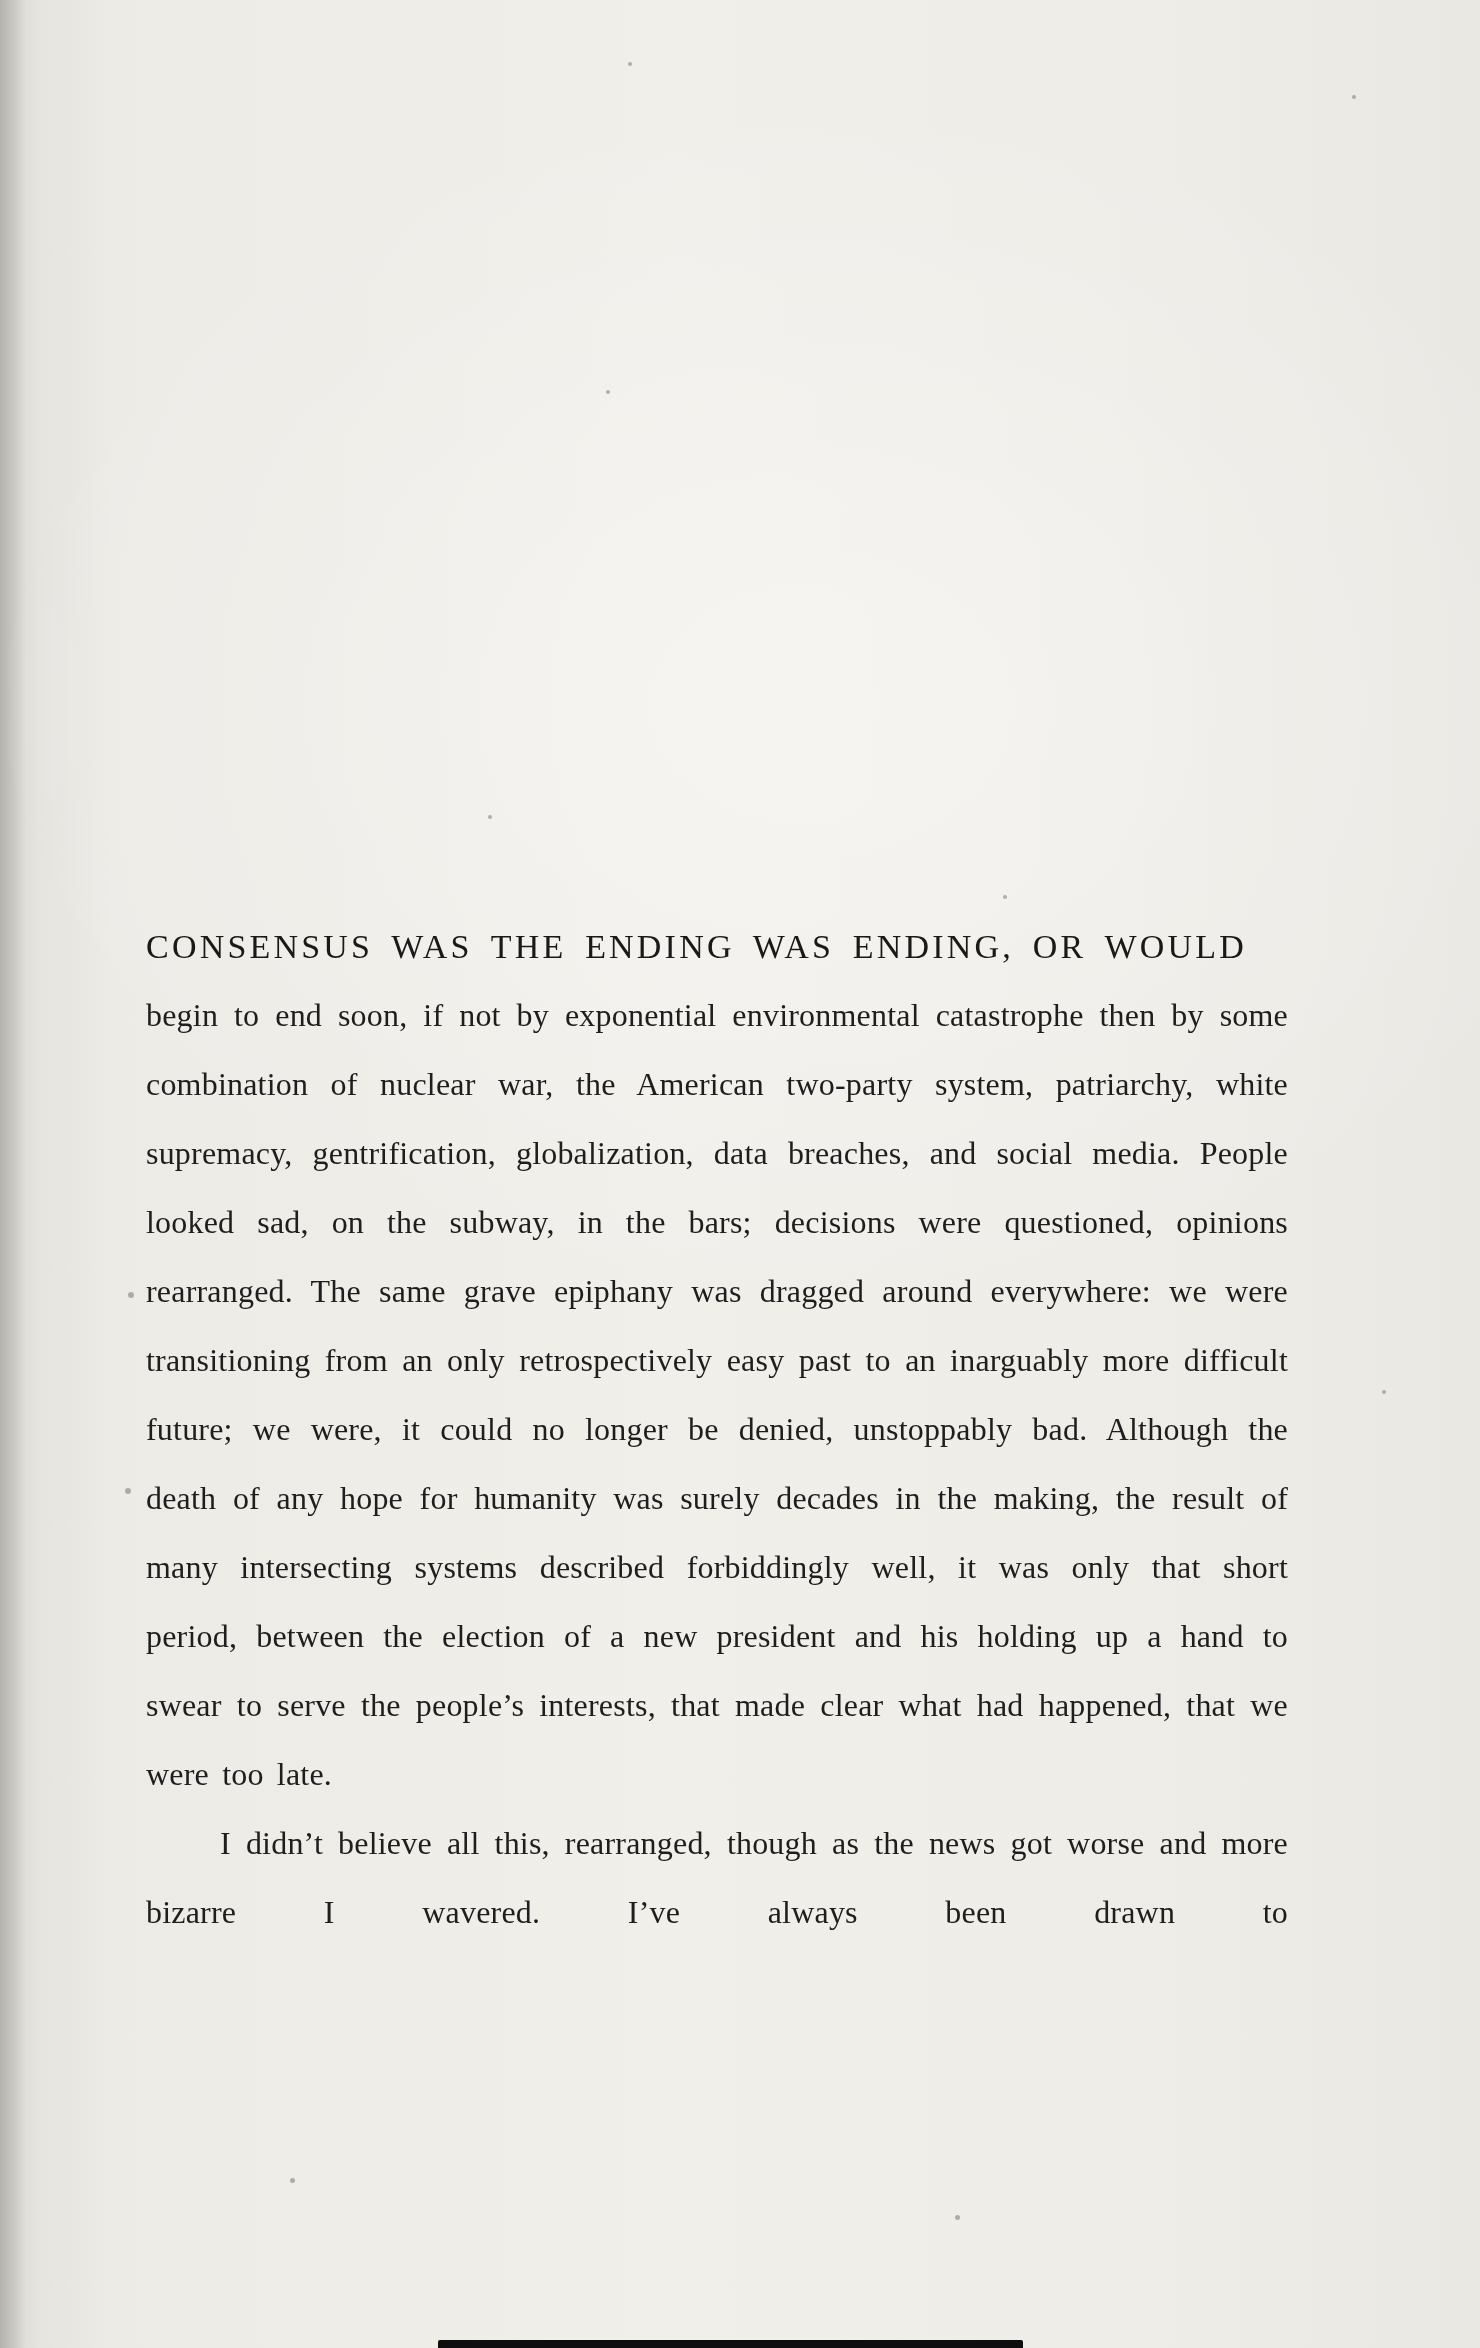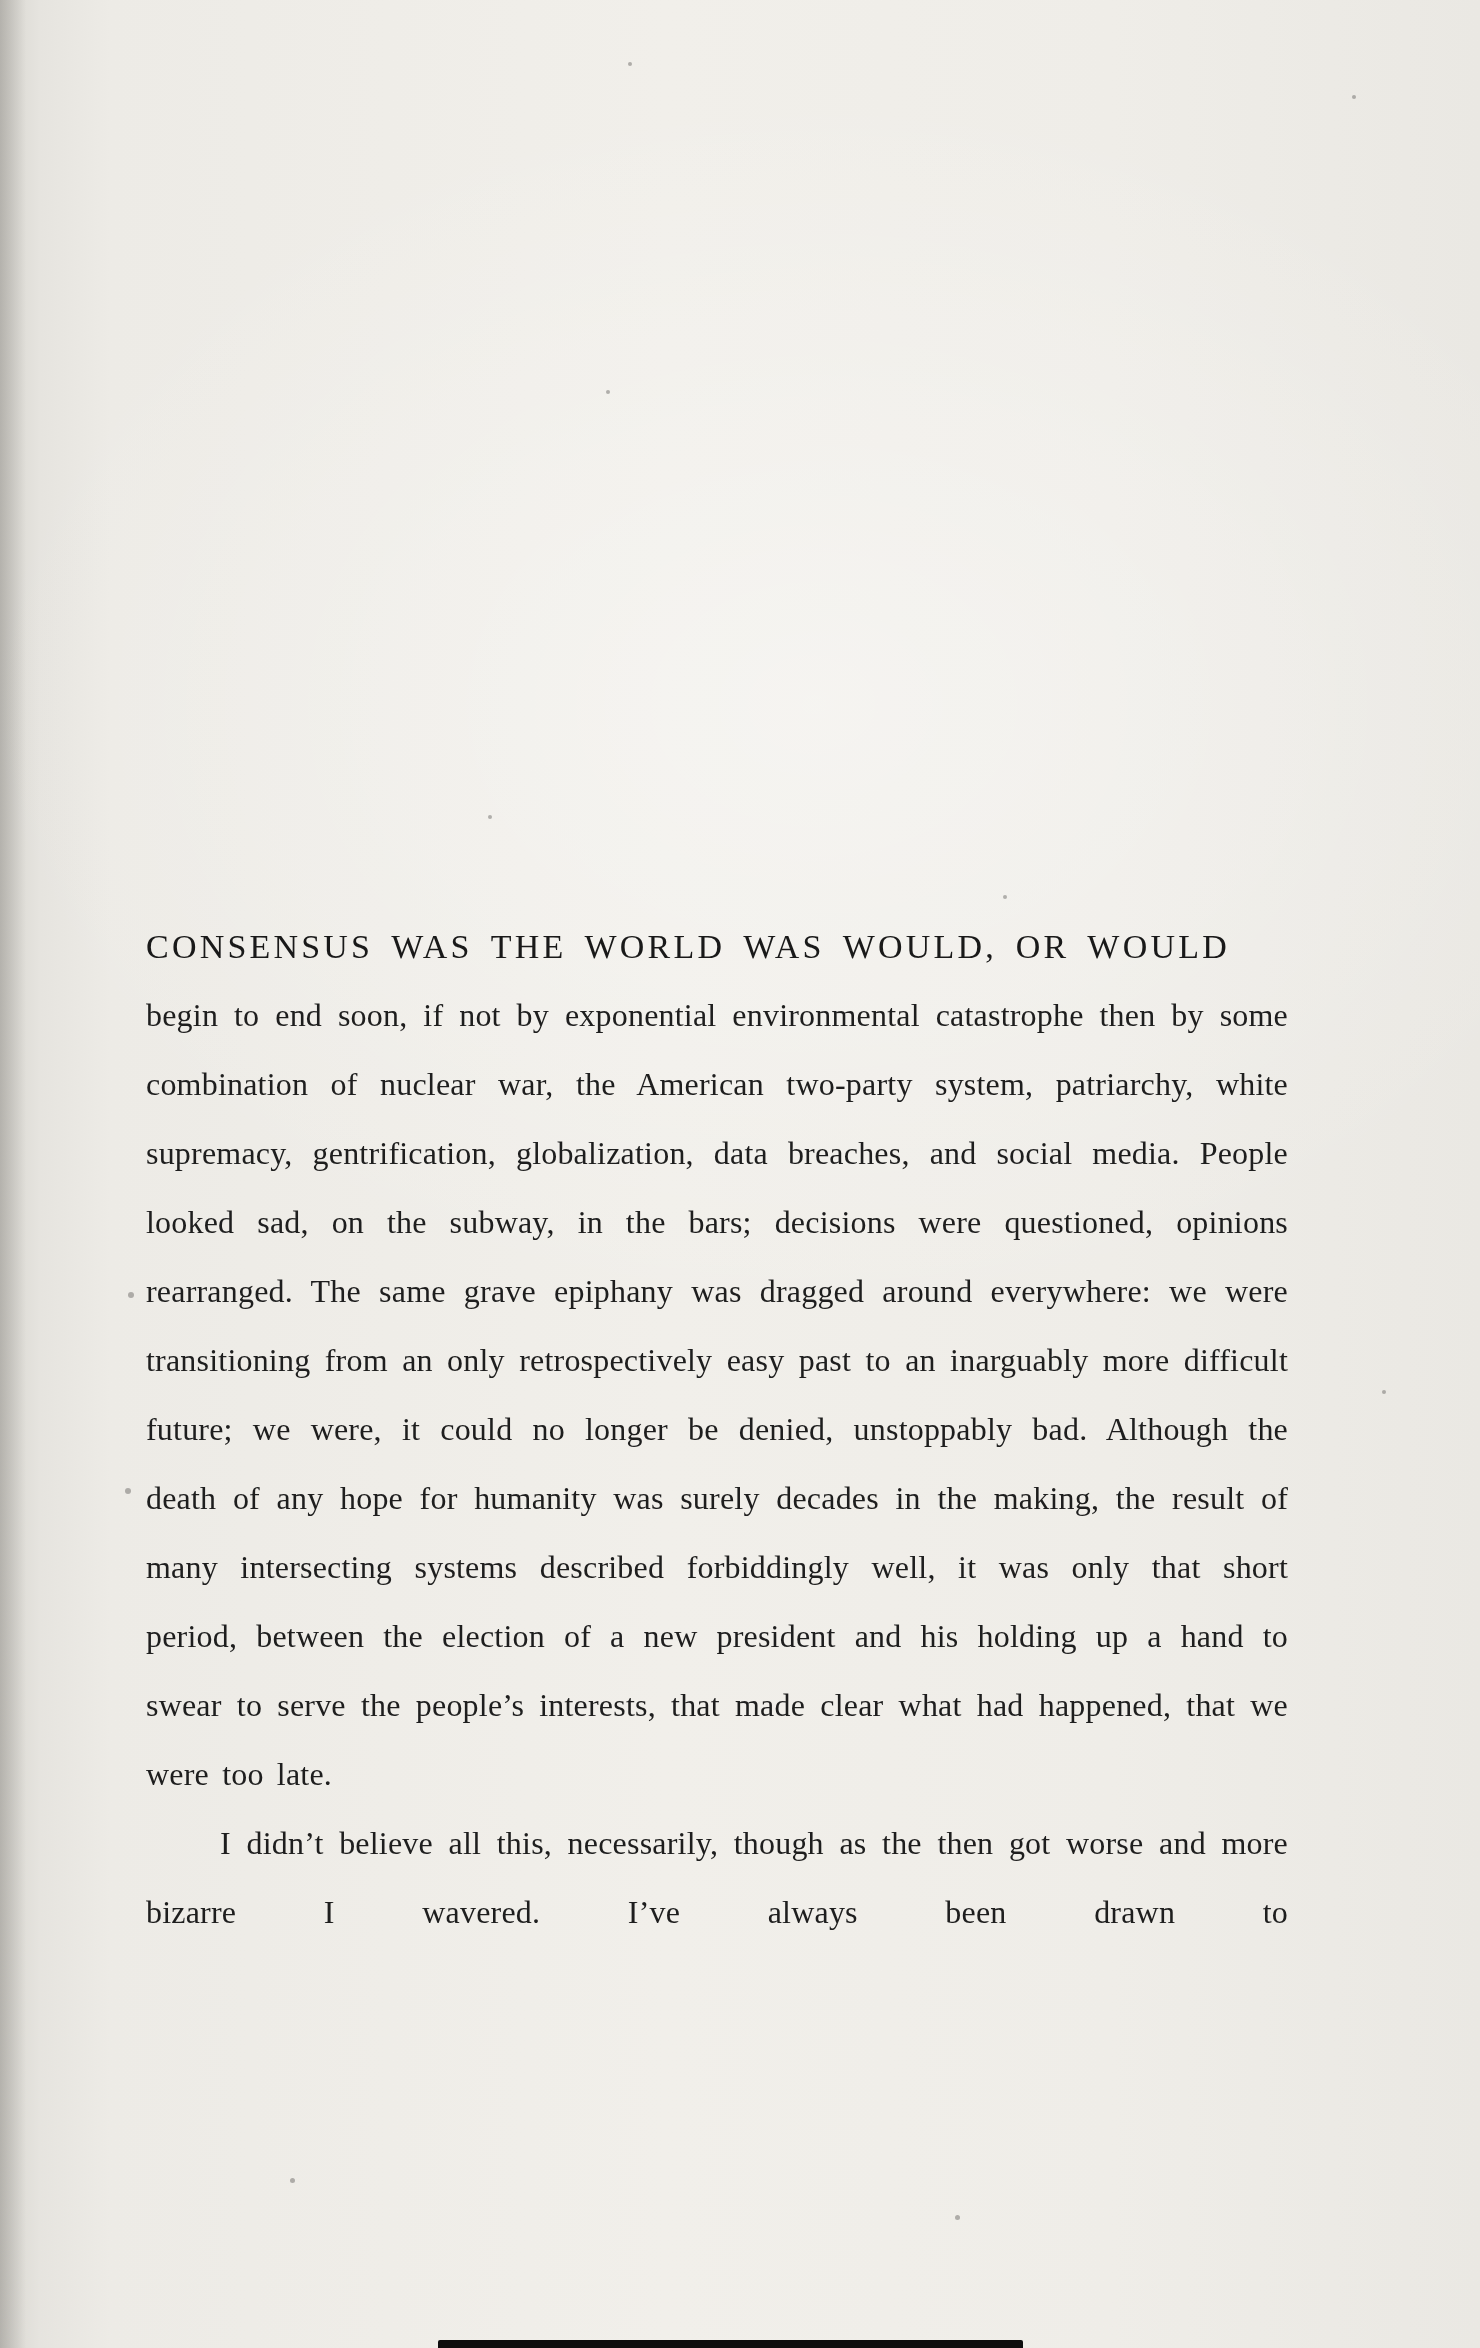--- a/index.html
+++ b/index.html
@@ -72,23 +72,23 @@
   }
 </style>
 </head>
 <body>
 
 <div class="page">
 
   <div class="left-edge-shadow"></div>
 
   <div class="text-block">
-    <div class="opening-line">CONSENSUS WAS THE WORLD WAS WOULD, OR WOULD</div>
+    <div class="opening-line">CONSENSUS WAS THE ENDING WAS ENDING, OR WOULD</div>
     <p class="body">begin to end soon, if not by exponential environmental catastrophe then by some combination of nuclear war, the American two-party system, patriarchy, white supremacy, gentrification, globalization, data breaches, and social media. People looked sad, on the subway, in the bars; decisions were questioned, opinions rearranged. The same grave epiphany was dragged around everywhere: we were transitioning from an only retrospectively easy past to an inarguably more difficult future; we were, it could no longer be denied, unstoppably bad. Although the death of any hope for humanity was surely decades in the making, the result of many intersecting systems described forbiddingly well, it was only that short period, between the election of a new president and his holding up a hand to swear to serve the people’s interests, that made clear what had happened, that we were too late.</p>
-    <p class="body indent justify-last">I didn’t believe all this, necessarily, though as the then got worse and more bizarre I wavered. I’ve always been drawn to</p>
+    <p class="body indent justify-last">I didn’t believe all this, rearranged, though as the news got worse and more bizarre I wavered. I’ve always been drawn to</p>
   </div>
 
   <div class="bottom-line"></div>
   <div class="speck" style="left:628px; top:62px;  width:4px; height:4px;"></div>
   <div class="speck" style="left:1352px;top:95px;  width:4px; height:4px;"></div>
   <div class="speck" style="left:606px; top:390px; width:4px; height:4px;"></div>
   <div class="speck" style="left:488px; top:815px; width:4px; height:4px;"></div>
   <div class="speck" style="left:1003px;top:895px; width:4px; height:4px;"></div>
   <div class="speck" style="left:128px; top:1292px;width:6px; height:6px;"></div>
   <div class="speck" style="left:125px; top:1488px;width:6px; height:6px;"></div>

